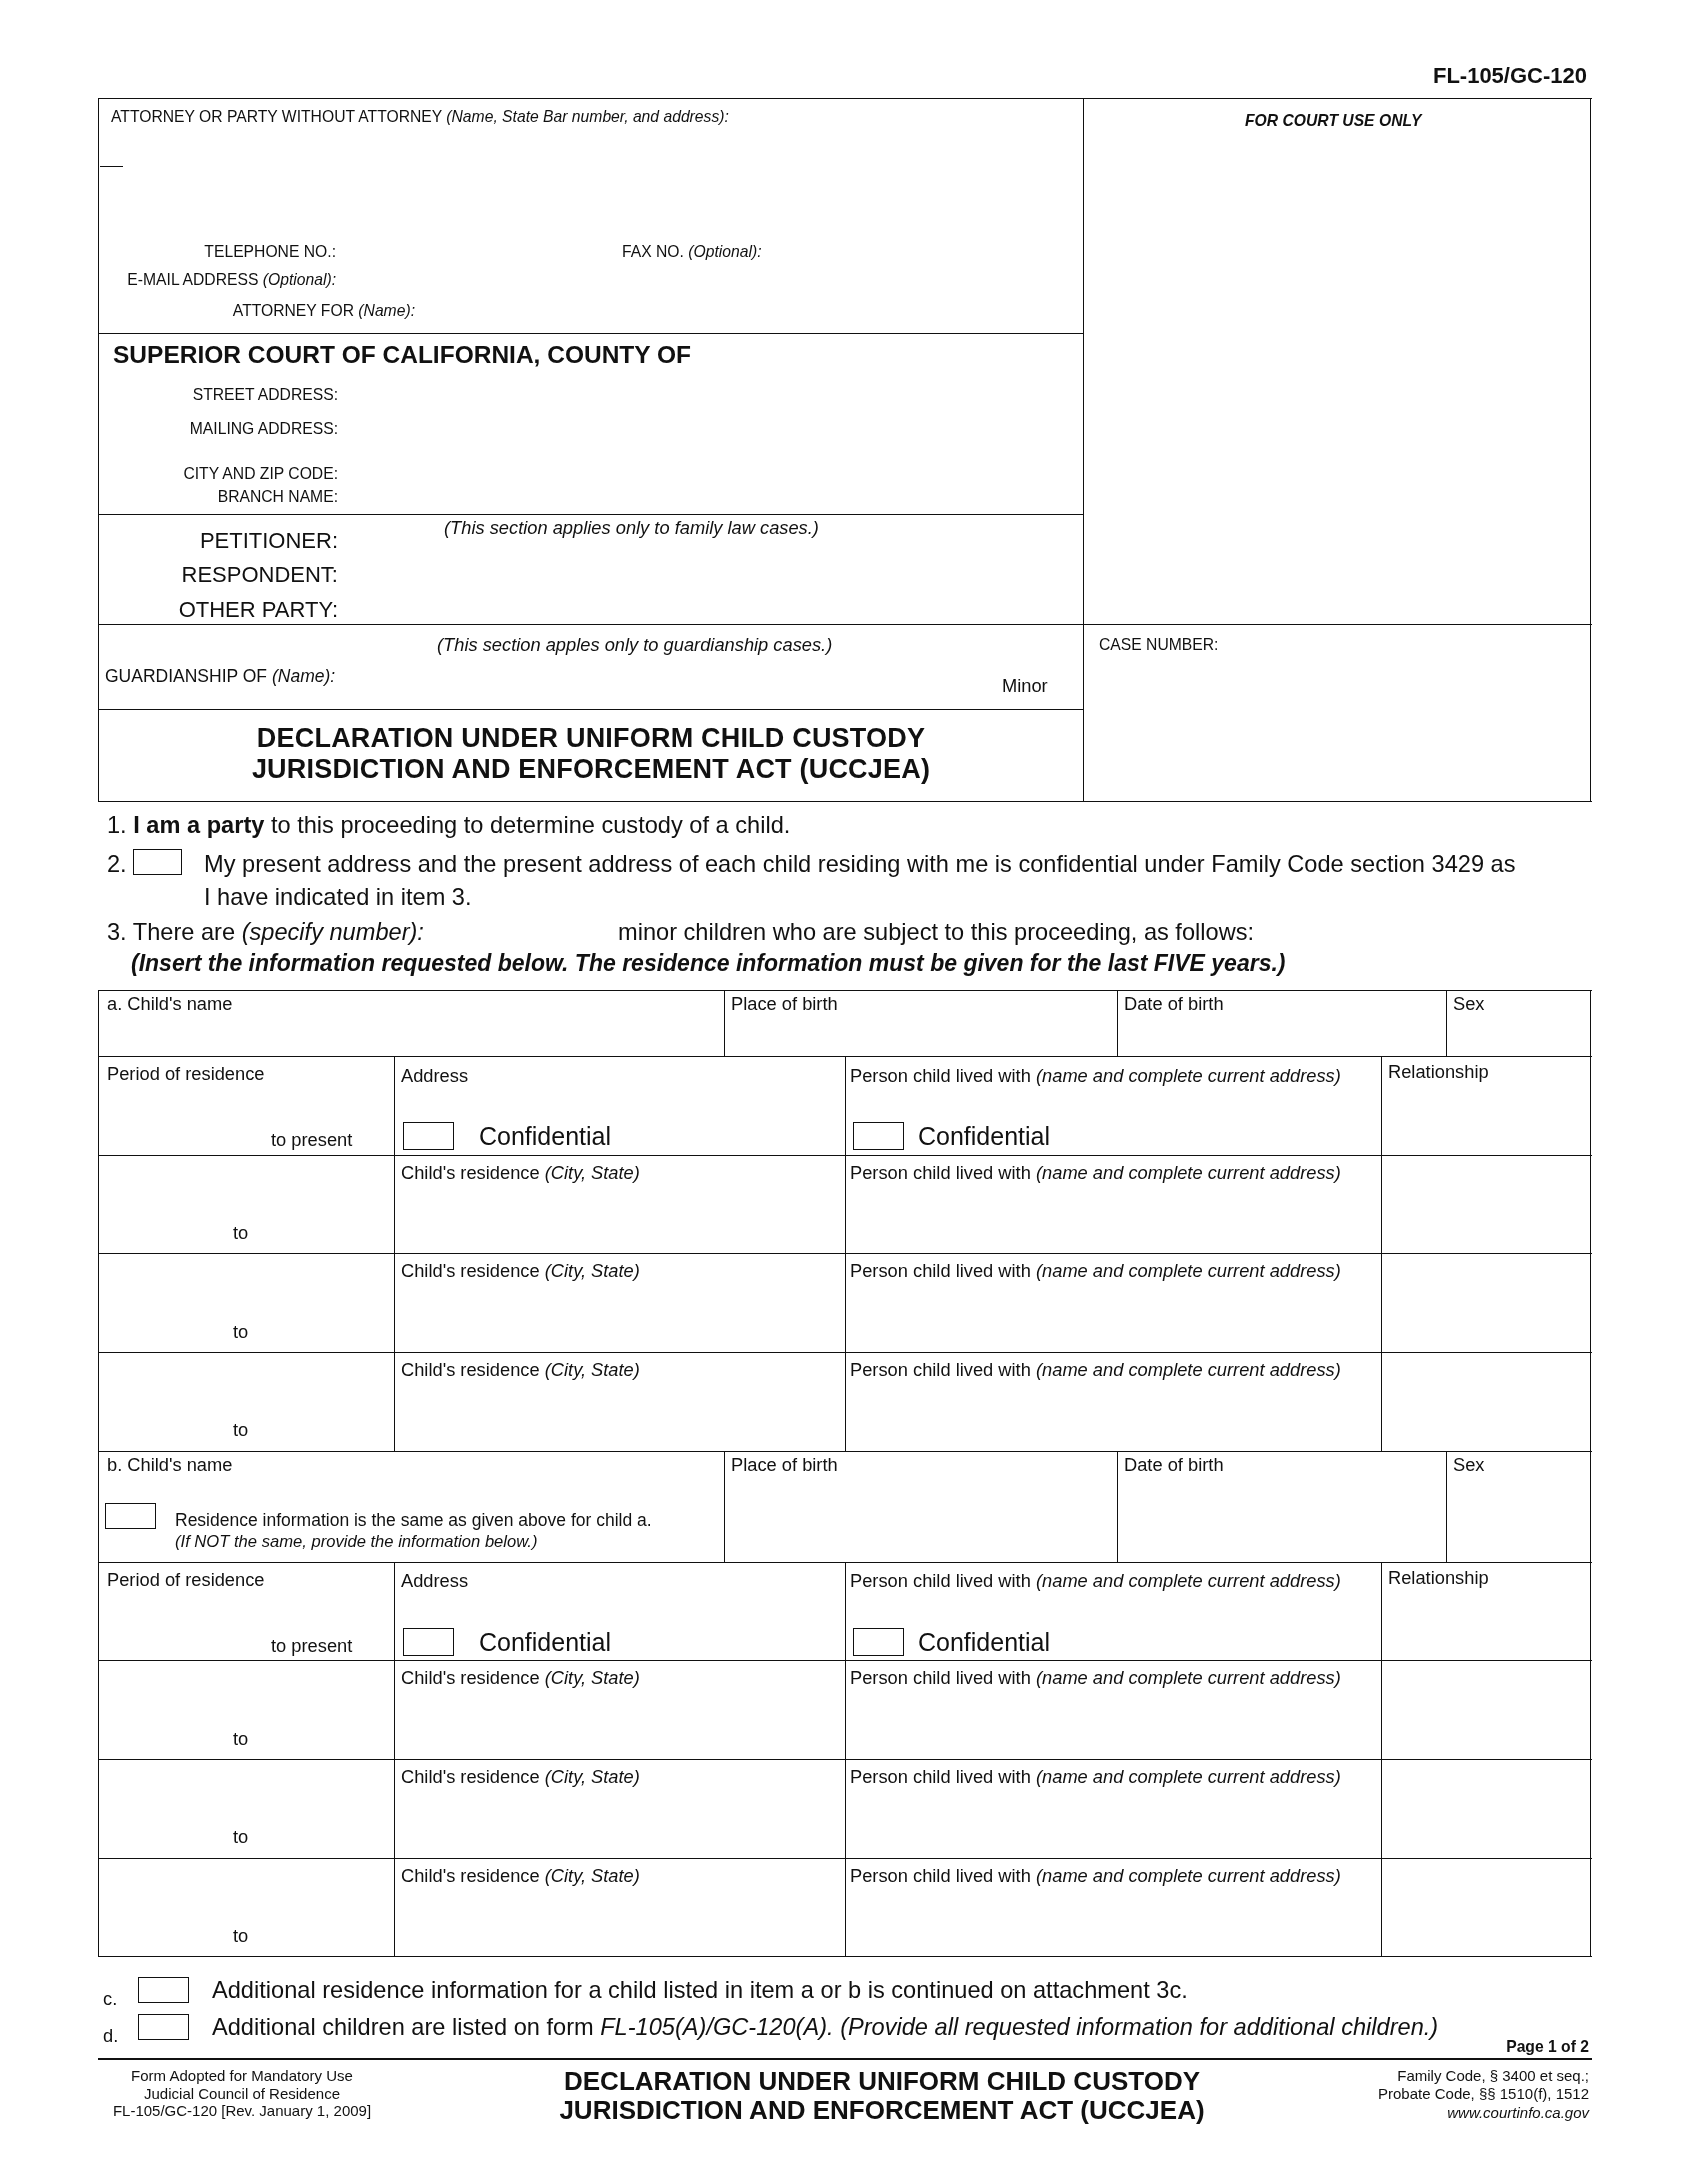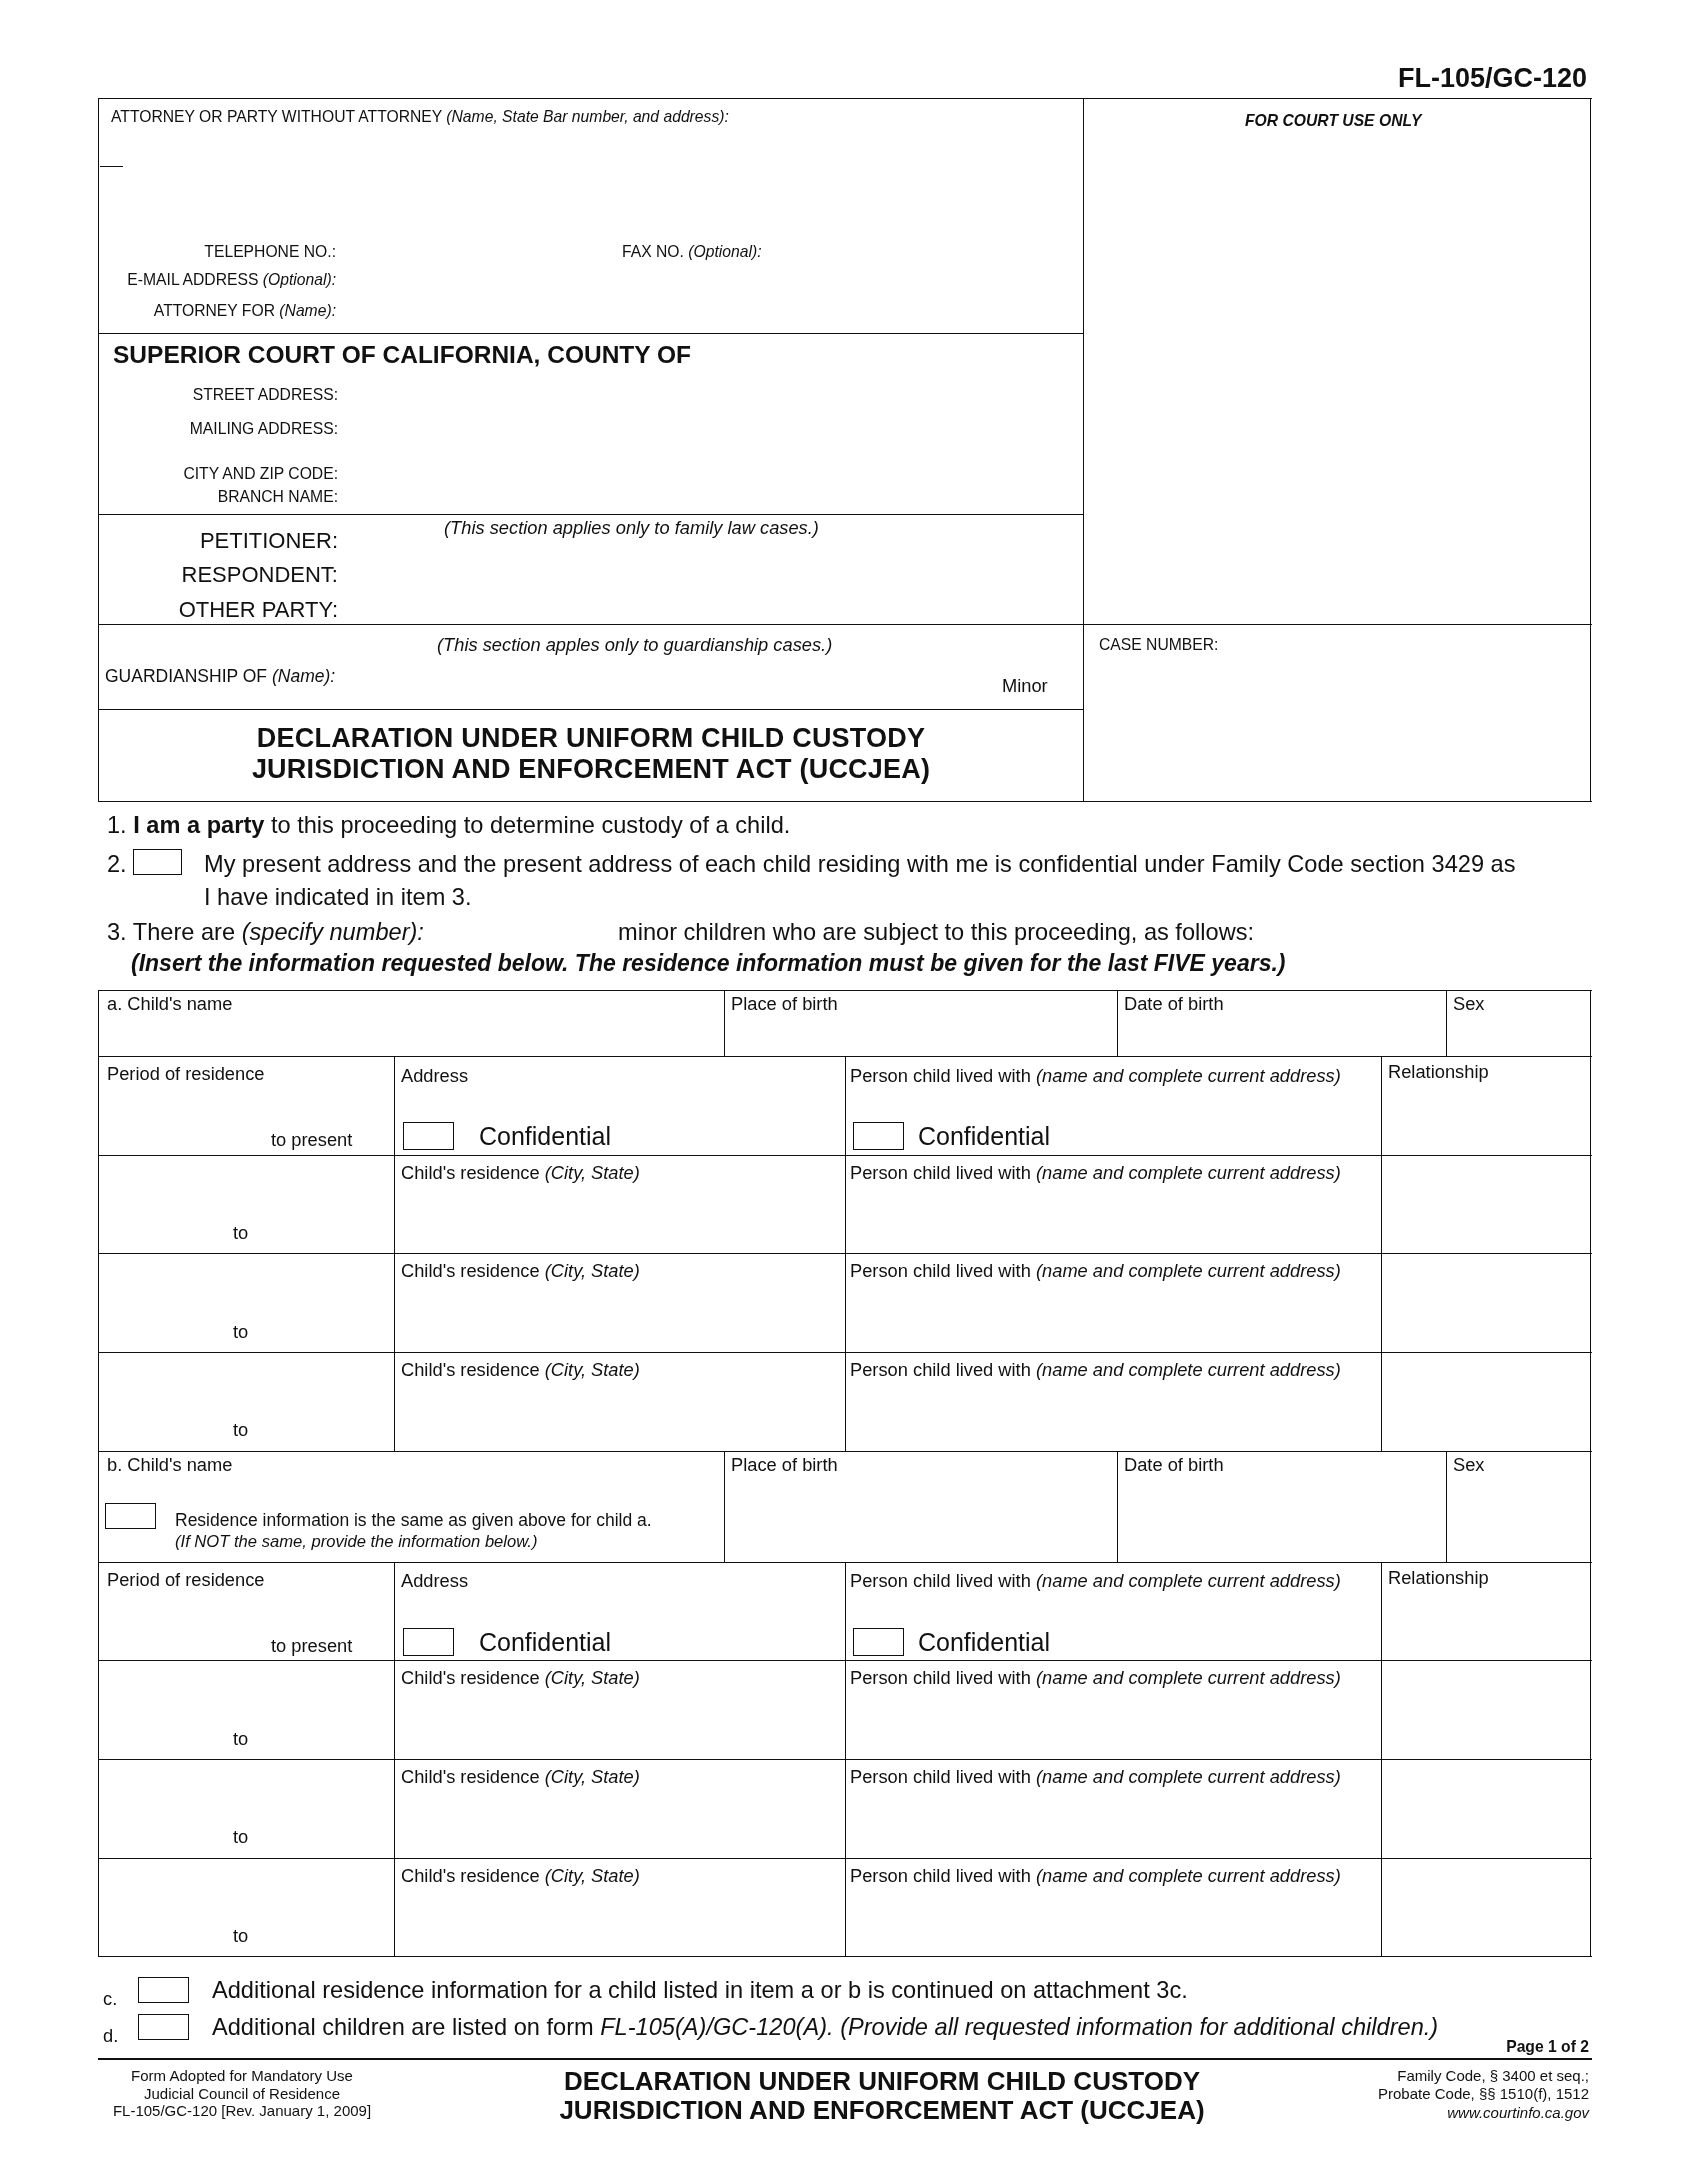--- a/index.html
+++ b/index.html
@@ -16,21 +16,21 @@
   .cb { position:absolute; border:1.7px solid #111; background:#fff; box-sizing:border-box; cursor:pointer; }
   .field { position:absolute; background:transparent; border:none; outline:none; cursor:text; }
   .title { font-weight:bold; font-size:27px; text-align:center; line-height:31px; letter-spacing:0.2px; }
   .item { font-size:23.6px; white-space:nowrap; }
   .cell-lbl { position:absolute; font-size:18.3px; white-space:nowrap; }
   .conf { position:absolute; font-size:25px; white-space:nowrap; }
 </style>
 </head>
 <body>
 
-<div class="abs b" style="right:100px; top:63px; font-size:27px;">FL-105/GC-120</div>
+<div class="abs b" style="right:100px; top:63px; font-size:22px;">FL-105/GC-120</div>
 
 <div>
   <div class="line-h" style="left:98px; top:98px; width:1494px;"></div>
   <div class="line-v" style="left:98px; top:98px; height:704px;"></div>
   <div class="line-v" style="left:1590px; top:98px; height:704px;"></div>
   <div class="line-v" style="left:1083px; top:98px; height:704px;"></div>
   <div class="line-h" style="left:98px; top:333px; width:986px;"></div>
   <div class="line-h" style="left:98px; top:514px; width:986px;"></div>
   <div class="line-h" style="left:98px; top:624px; width:1494px;"></div>
   <div class="line-h" style="left:98px; top:709px; width:986px;"></div>
@@ -48,21 +48,21 @@
   <div class="abs lbl" style="left:622px; top:243px;">
     <span>FAX NO.</span>
     <span class="it">(Optional):</span>
   </div>
   <input class="field" style="left: 777px; top: 239px; width: 288px; height: 23px;">
   <div class="abs lbl-r" style="right:1351px; top:271px;">
     <span>E-MAIL ADDRESS</span>
     <span class="it">(Optional):</span>
   </div>
   <input class="field" style="left: 345px; top: 267px; width: 716px; height: 23px;">
-  <div class="abs lbl-r" style="right:1351px; top:302px;">
+  <div class="abs lbl-r" style="right:1272px; top:302px;">
     <span>ATTORNEY FOR</span>
     <span class="it">(Name):</span>
   </div>
   <input class="field" style="left: 345px; top: 299px; width: 716px; height: 23px;">
 
   <div class="abs b it" style="left:1245px; top:112px; font-size:15.7px;">FOR COURT USE ONLY</div>
 
   <div class="abs b" style="left:113px; top:341px; font-size:24.5px;">SUPERIOR COURT OF CALIFORNIA, COUNTY OF</div>
   <input class="field" style="left: 716px; top: 341px; width: 349px; height: 28px; font-size: 21px;">
   <div class="abs lbl-r" style="right:1349px; top:386px;">STREET ADDRESS:</div>

